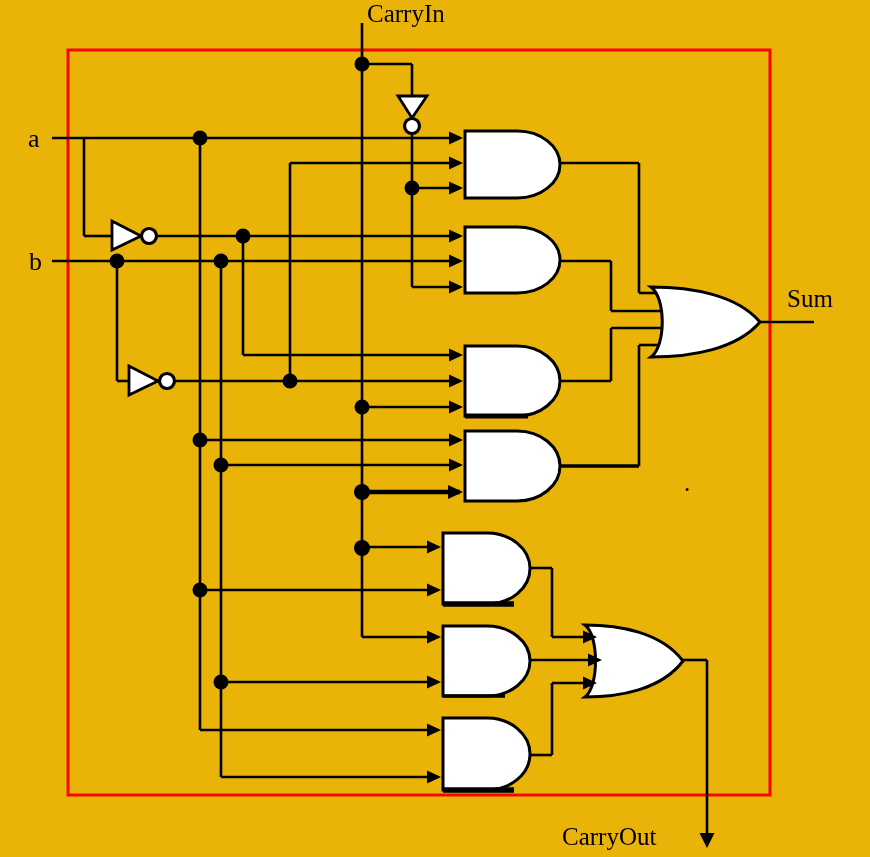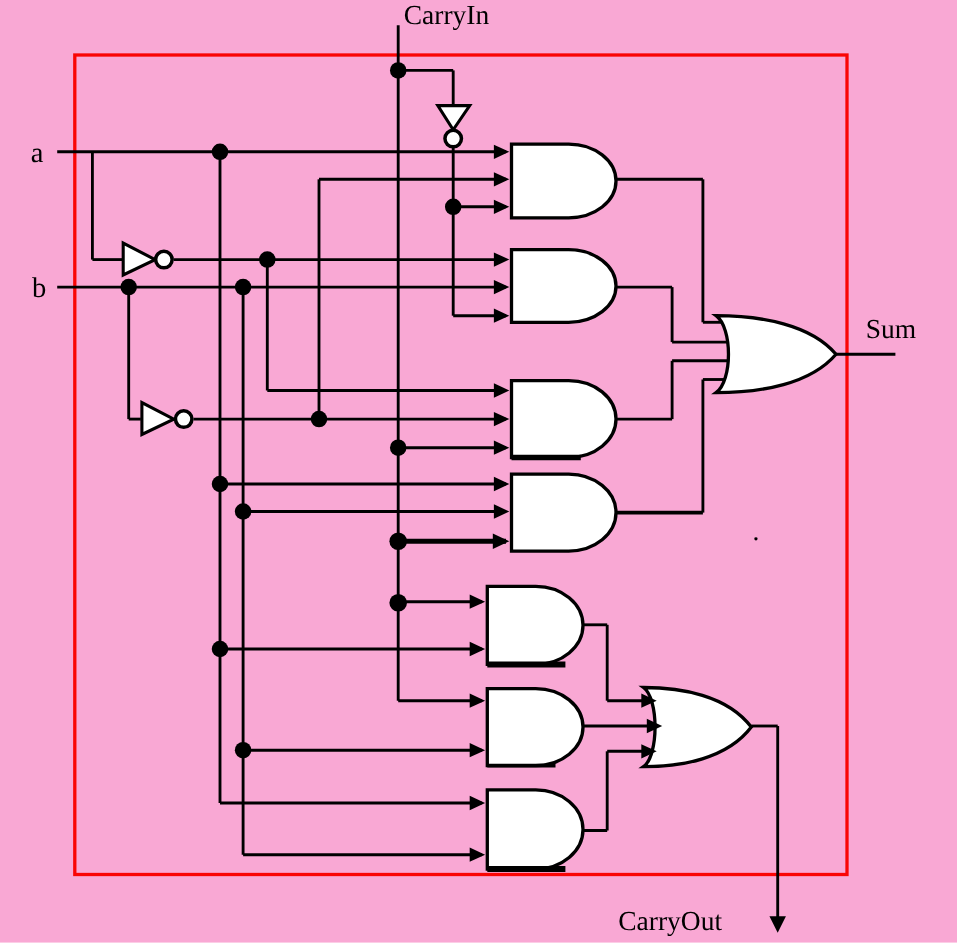--- a/index.html
+++ b/index.html
@@ -4,21 +4,21 @@
 <style>
   html, body {
     margin: 0;
     padding: 0;
     background: #ffffff;
   }
   .stage {
     position: relative;
     width: 870px;
     height: 857px;
-    background: #f9a8d4;
+    background: #eab308;
     font-family: "Liberation Serif", "DejaVu Serif", serif;
   }
   svg { display: block; }
   text {
     font-family: "Liberation Serif", "DejaVu Serif", serif;
     fill: #000000;
   }
   .lbl-big { font-size: 25px; }
   .lbl-io  { font-size: 26px; }
 </style>

